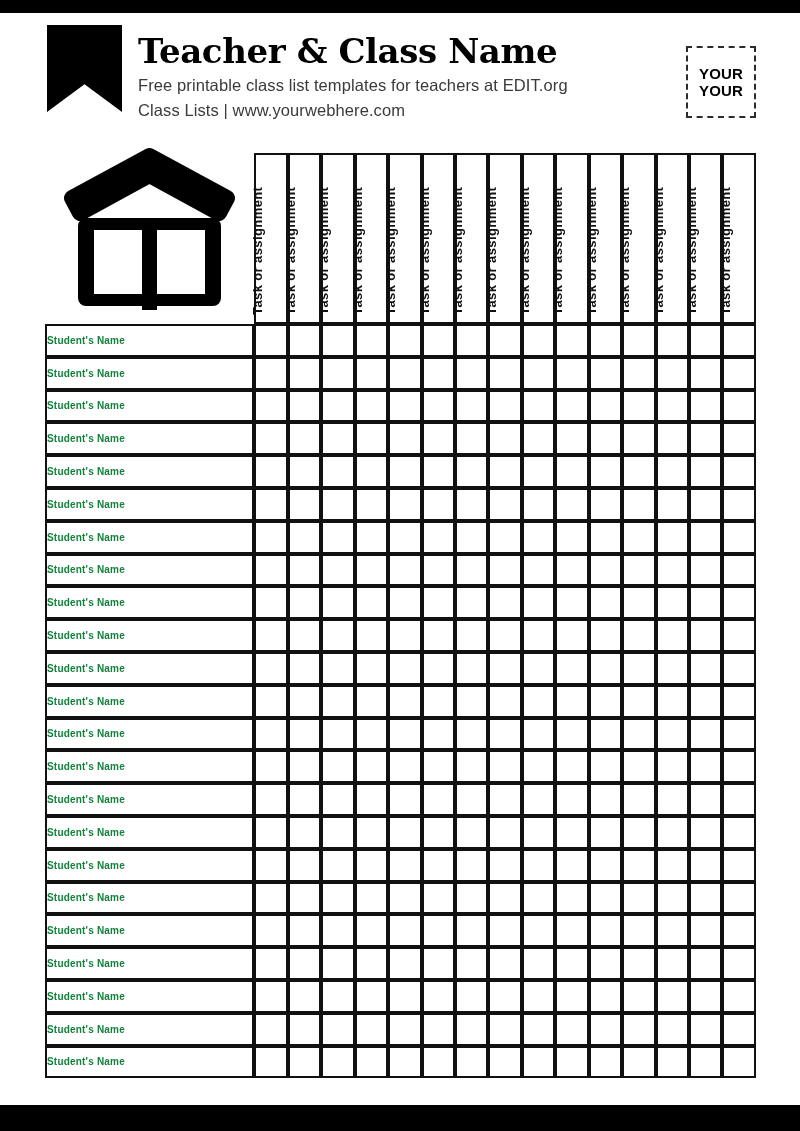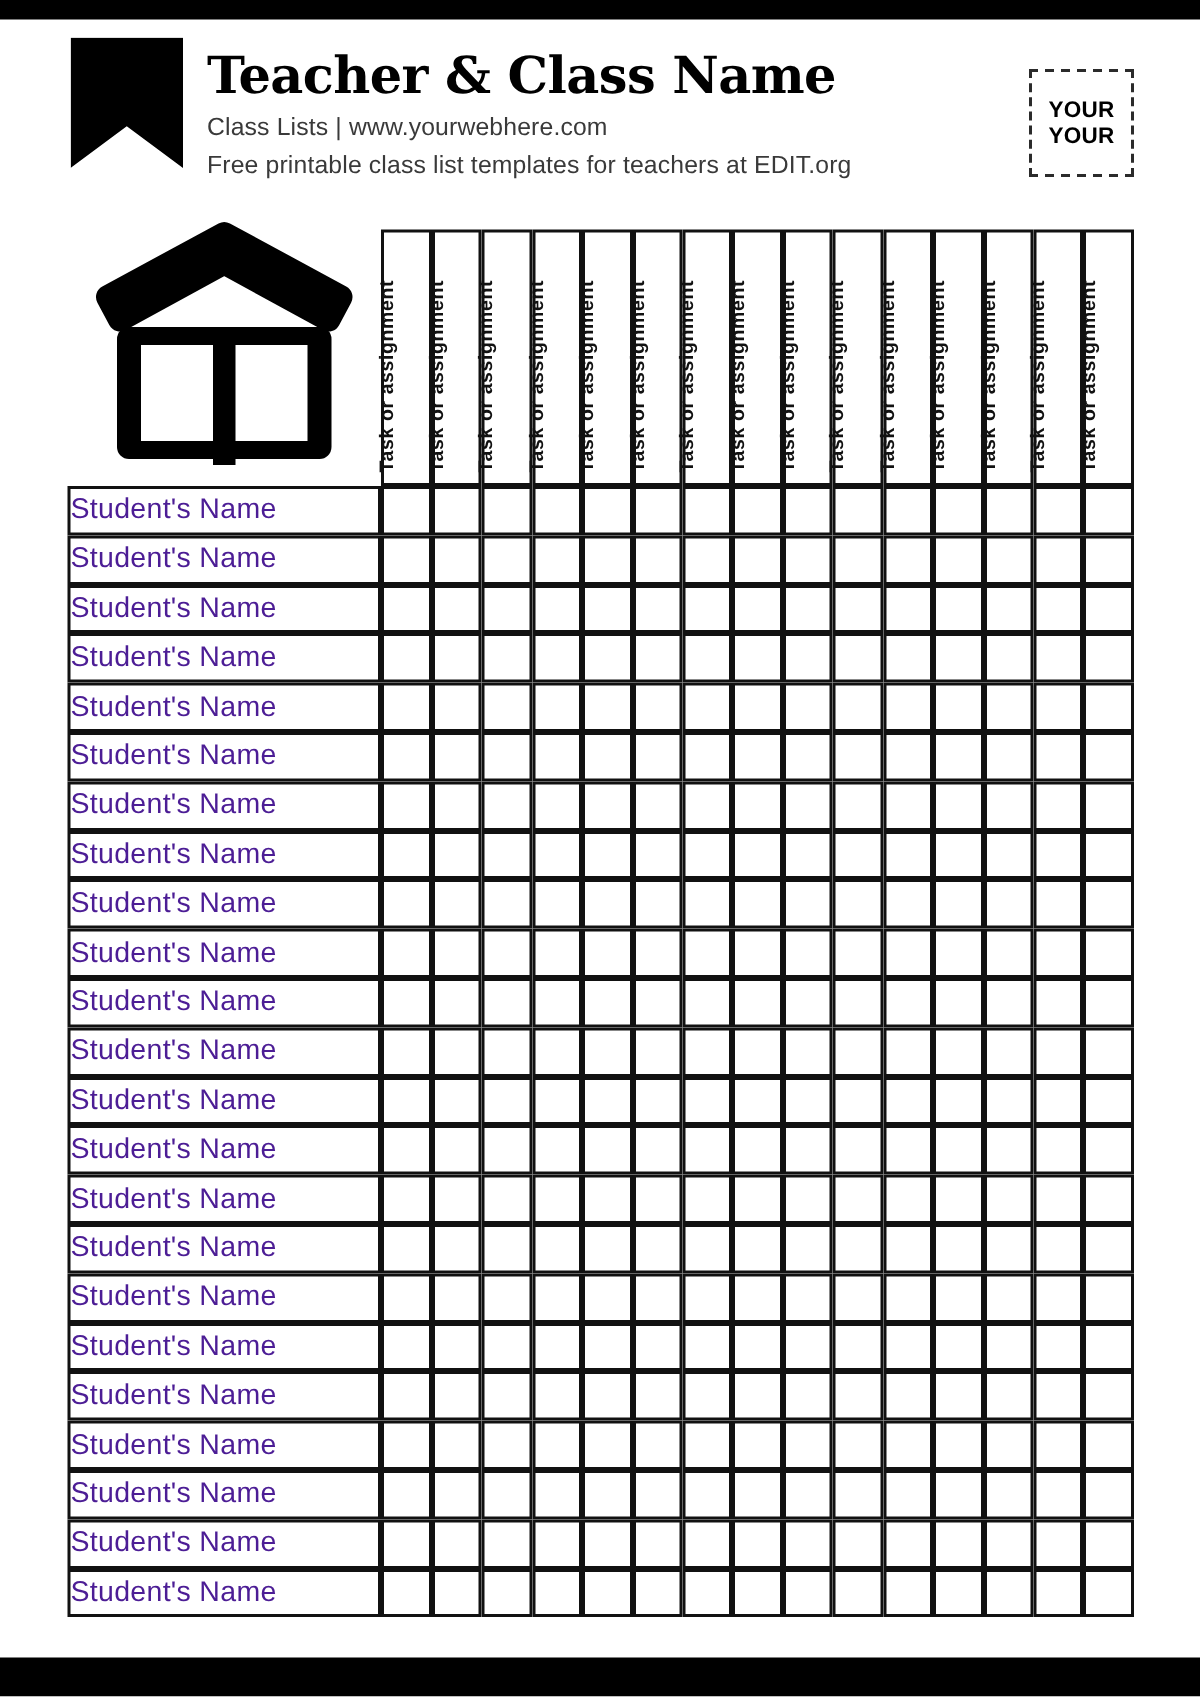--- a/index.html
+++ b/index.html
@@ -152,45 +152,45 @@
     color: #111111;
     margin-left: -6.5px;
   }
 
   
   tr.student-row { height: 32.8px; }
 
   td.name-cell {
     padding-left: 16px;
     font-family: "Liberation Sans", sans-serif;
-    font-weight: normal;
-    font-size: 19px;
+    font-weight: bold;
+    font-size: 10px;
     letter-spacing: 0.2px;
-    color: #4c1d95;
+    color: #15803d;
     vertical-align: middle;
     white-space: nowrap;
   }
 
   td.task-cell { width: 33.4px; }
 </style>
 </head>
 <body>
 
 <div id="page">
 
   <div class="bar-top"></div>
 
   <div class="header">
 
     <div class="ribbon"></div>
 
     <div class="title-block">
       <div class="main-title">Teacher &amp; Class Name</div>
+      <div class="sub-line">Free printable class list templates for teachers at EDIT.org</div>
       <div class="sub-line">Class Lists | www.yourwebhere.com</div>
-      <div class="sub-line">Free printable class list templates for teachers at EDIT.org</div>
     </div>
 
     <div class="logo-box">
       <div class="logo-line">YOUR</div>
       <div class="logo-line">YOUR</div>
     </div>
 
   </div>
 
   <div class="book-icon">

